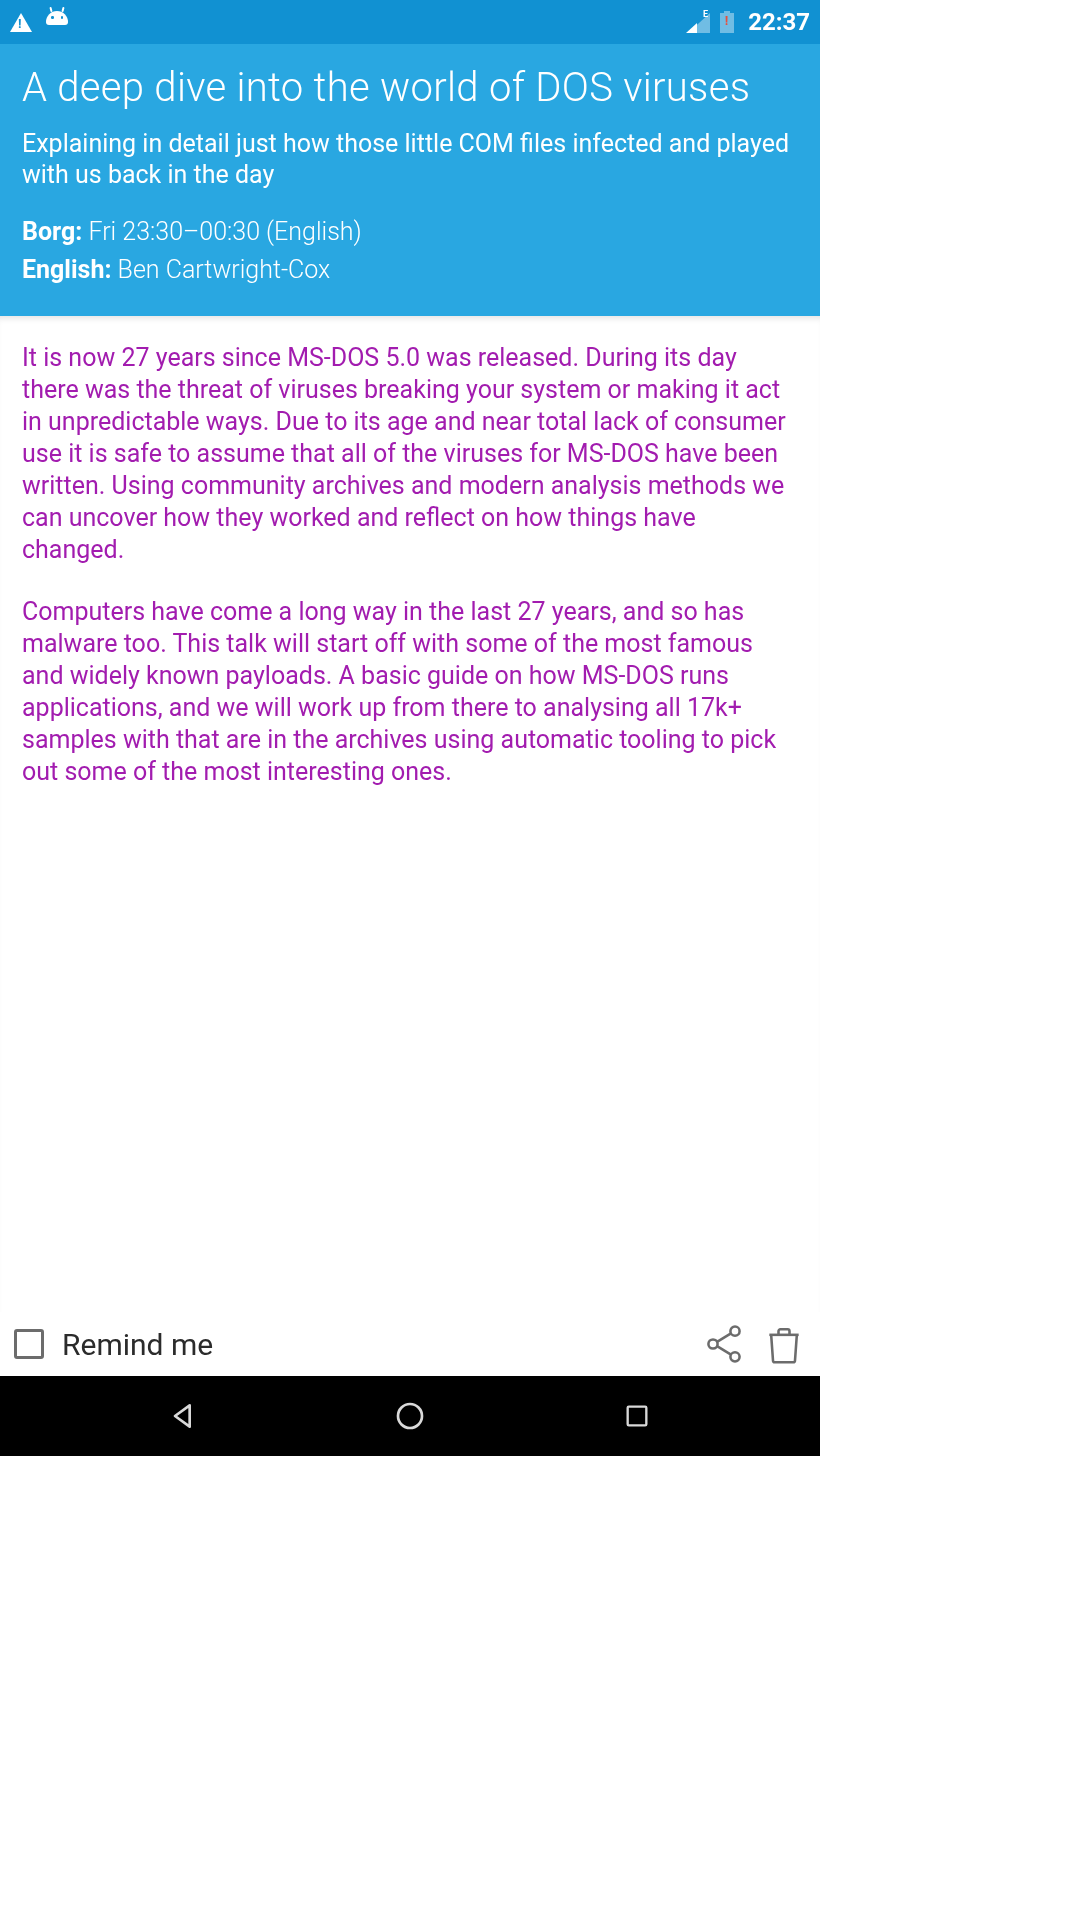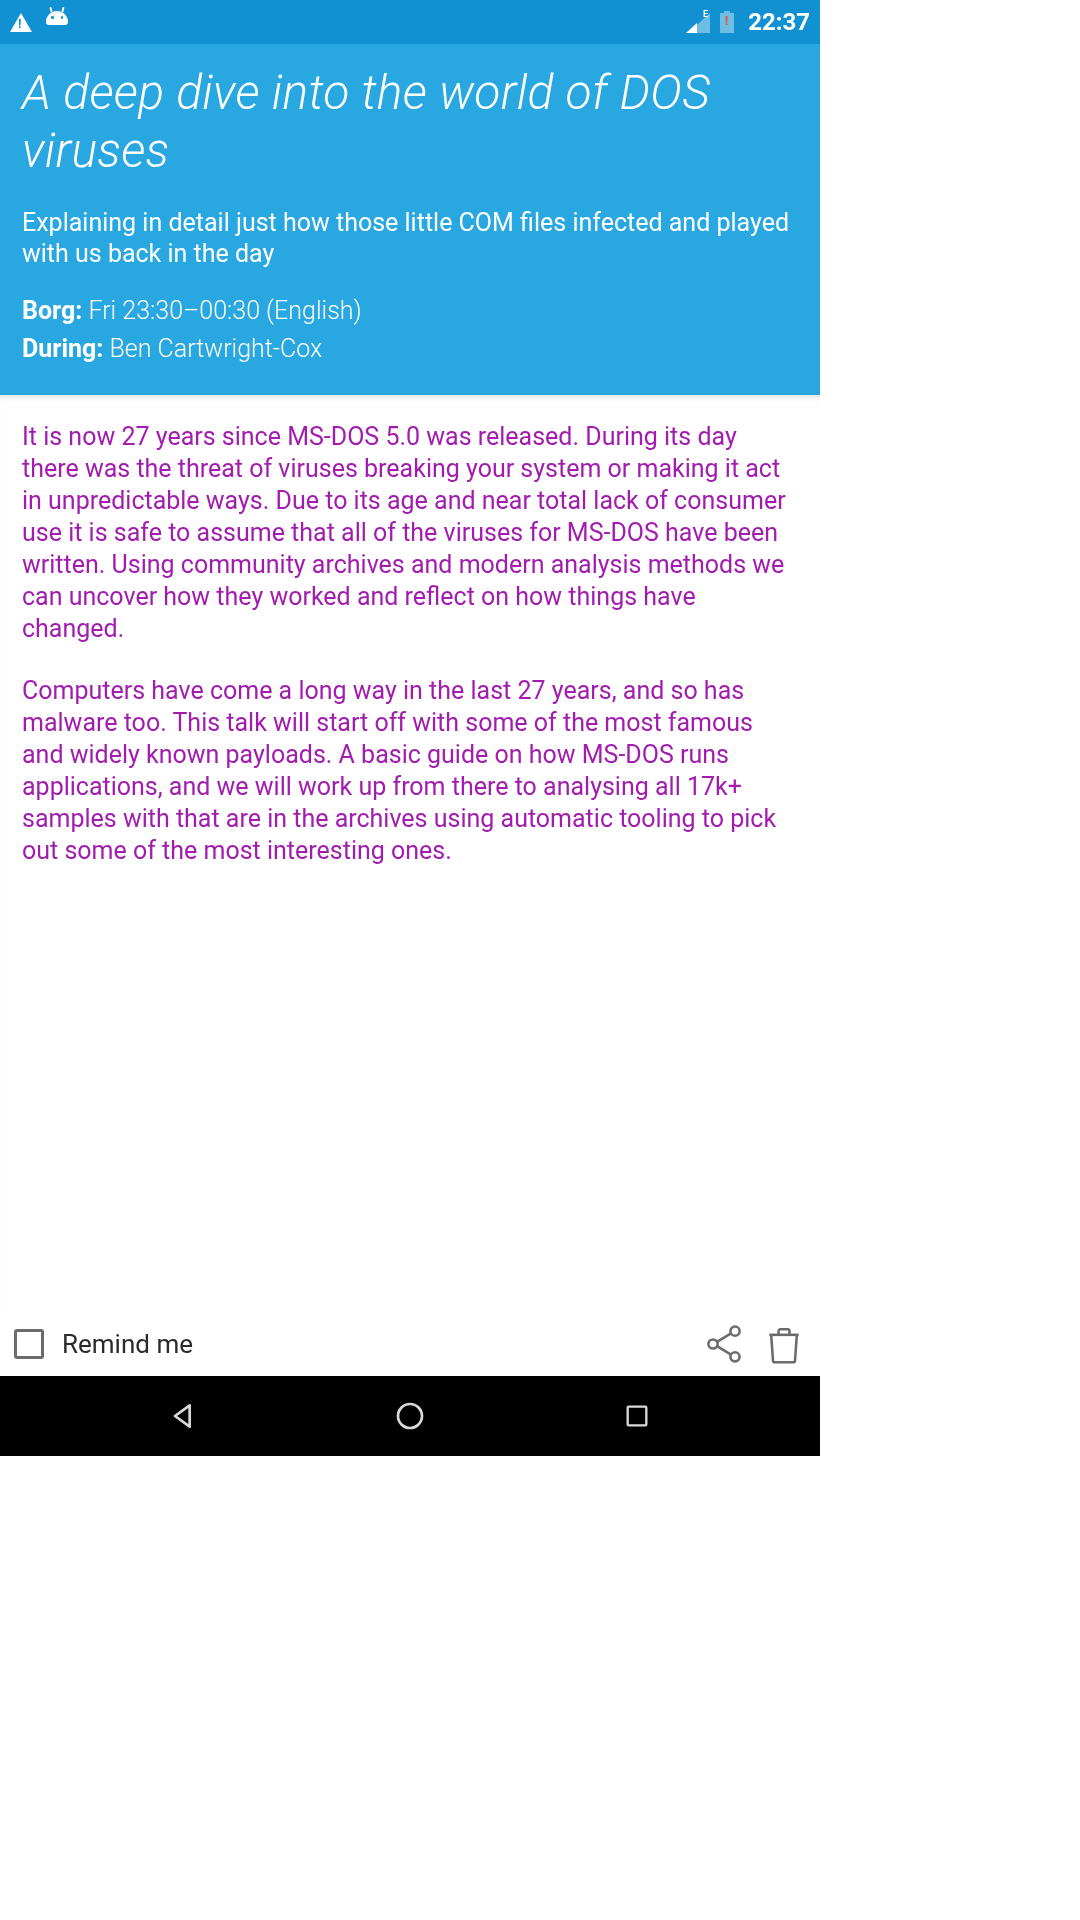--- a/index.html
+++ b/index.html
@@ -150,26 +150,25 @@
       color: #e84f3c;
       font-size: 13px;
       font-weight: bold;
     }
     .header {
       background: #29a7e1;
       padding: 20px 22px 26px 22px;
       color: #ffffff;
     }
     .header-title {
-      font-size: 48px;
+      font-size: 40px;
       font-weight: 300;
       line-height: 1.2;
-      margin-bottom: 28px;
+      margin-bottom: 16px;
       letter-spacing: 0.3px;
-      font-style: italic;
     }
     .header-subtitle {
       font-size: 25px;
       font-weight: 400;
       line-height: 1.25;
       margin-bottom: 22px;
     }
     .meta-line {
       font-size: 25px;
       font-weight: 300;
@@ -204,21 +203,21 @@
       gap: 18px;
       flex: 1;
     }
     .checkbox {
       width: 30px;
       height: 30px;
       border: 3px solid #6c6c6c;
       border-radius: 3px;
     }
     .remind-label {
-      font-size: 26px;
+      font-size: 30px;
       color: #2b2b2b;
     }
     .action-icons {
       display: flex;
       align-items: center;
       gap: 16px;
     }
     .icon-svg {
       width: 44px;
       height: 44px;
@@ -266,21 +265,21 @@
   </div>
 </div>
 
 <div class="header">
   <div class="header-title">A deep dive into the world of DOS viruses</div>
   <div class="header-subtitle">Explaining in detail just how those little COM files infected and played with us back in the day</div>
   <div class="meta-line">
     <span class="meta-label">Borg:</span><span> Fri 23:30–00:30 (English)</span>
   </div>
   <div class="meta-line">
-    <span class="meta-label">During:</span><span> Ben Cartwright-Cox</span>
+    <span class="meta-label">English:</span><span> Ben Cartwright-Cox</span>
   </div>
 </div>
 
 <div class="content">
   <p>It is now 27 years since MS-DOS 5.0 was released. During its day there was the threat of viruses breaking your system or making it act in unpredictable ways. Due to its age and near total lack of consumer use it is safe to assume that all of the viruses for MS-DOS have been written. Using community archives and modern analysis methods we can uncover how they worked and reflect on how things have changed.</p>
   <p>Computers have come a long way in the last 27 years, and so has malware too. This talk will start off with some of the most famous and widely known payloads. A basic guide on how MS-DOS runs applications, and we will work up from there to analysing all 17k+ samples with that are in the archives using automatic tooling to pick out some of the most interesting ones.</p>
 </div>
 
 <div class="bottom-bar">
   <div class="remind-check">

